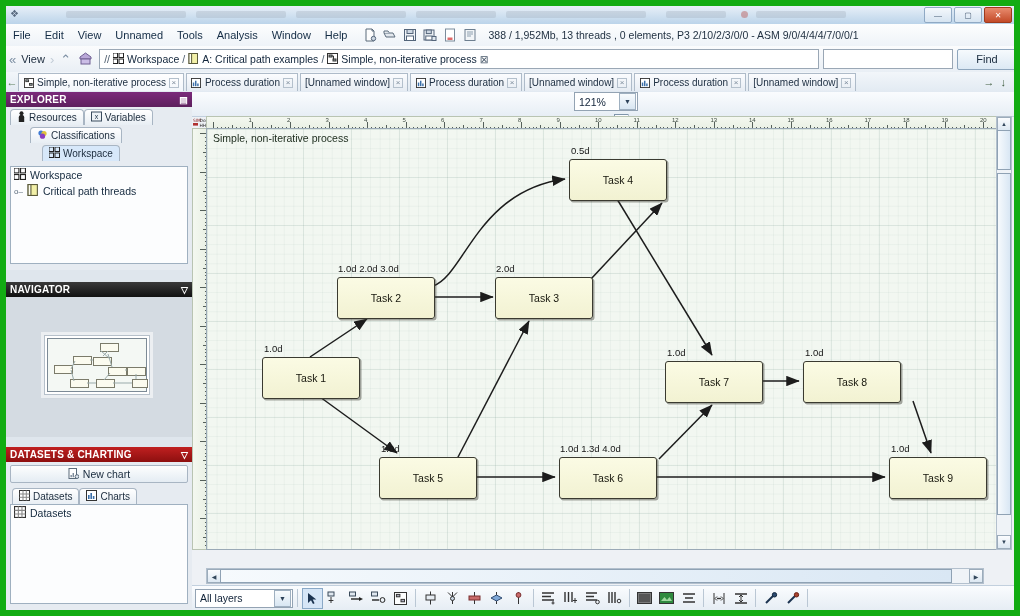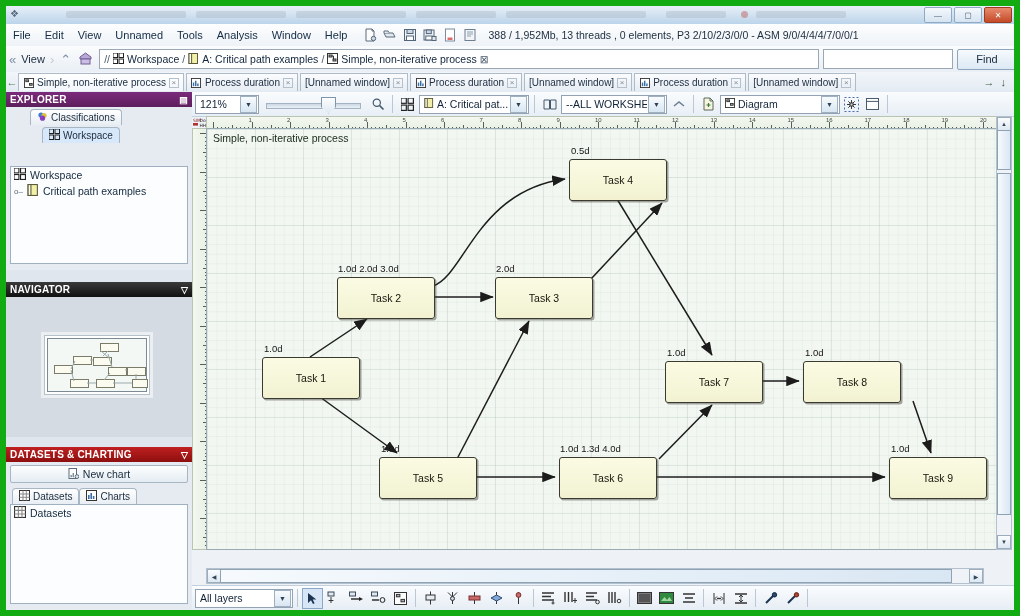--- a/index.html
+++ b/index.html
@@ -81,21 +81,21 @@
   .nt-box{position:absolute;background:#fbfbef;border:1px solid #7b7b6a;}
 
   .datasets{position:absolute;left:0;top:355px;width:186px;height:163px;background:#e6ebf1;}
   .newchart{margin:3px 4px;height:16px;border:1px solid #a8b5c3;border-radius:2px;
     background:linear-gradient(#fdfefe,#e4ecf3);display:flex;align-items:center;justify-content:center;gap:4px;font-size:10.5px;color:#17293c;}
   .dslist{position:absolute;left:4px;top:57px;right:4px;bottom:6px;background:#fcfdfe;border:1px solid #9fb0c0;}
 
   
   .docarea{position:absolute;left:186px;top:86px;width:822px;height:518px;background:#eef1f5;}
   .doctoolbar{position:absolute;left:0;top:0;width:822px;height:24px;
-    background:linear-gradient(#fafcfe,#e7eef5);border-bottom:1px solid #c2d0de;display:flex;align-items:center;padding:0 3px;gap:2px;}
+    background:linear-gradient(#fafcfe,#e7eef5);border-bottom:1px solid #c2d0de;display:flex;align-items:center;padding:0 3px;gap:2px;flex-direction:column;}
   .combo{height:17px;border:1px solid #93a3b3;background:#fff;display:flex;align-items:center;font-size:10.5px;color:#102238;}
   .combo .cval{padding:0 4px;flex:1;white-space:nowrap;overflow:hidden;display:flex;align-items:center;gap:3px;}
   .combo .carrow{width:15px;height:15px;margin:0 1px;border:1px solid #9fb0c0;
     background:linear-gradient(#f8fbfd,#d8e6f2);display:flex;align-items:center;justify-content:center;font-size:7px;color:#2c4158;}
   .slider{width:95px;height:17px;display:flex;align-items:center;position:relative;margin:0 5px;}
   .slider .track{position:absolute;left:0;right:0;top:7px;height:4px;background:linear-gradient(#ccd8e4,#eaf1f7);border:1px solid #a4b3c2;}
   .slider .thumb{position:absolute;left:55px;top:1px;width:13px;height:15px;
     background:linear-gradient(#fcfdfe,#dfe9f3);border:1px solid #7f95aa;
     clip-path:polygon(0 0,100% 0,100% 62%,50% 100%,0 62%);}
   .tbsep{width:1px;height:18px;background:#bac7d4;margin:0 3px;}
@@ -336,20 +336,40 @@
 
   <div class="leftcol">
 
     <div class="explorer">
       <div class="panelhdr purple">
         <span>EXPLORER</span>
         <span class="hdr-ico">▤</span>
       </div>
 
 
+      <div class="tabrow" style="padding-left:4px">
+        <div class="ptab">
+          <span>
+            <svg width="9" height="11" viewBox="0 0 9 11">
+                  <circle cx="4.5" cy="2.3" r="2" fill="#222"></circle>
+                  <path d="M1.8 11V6.2c0-1.6 1.2-2.5 2.7-2.5s2.7.9 2.7 2.5V11z" fill="#222"></path>
+                </svg>
+          </span>
+          <span>Resources</span>
+        </div>
+        <div class="ptab">
+          <span>
+            <svg width="11" height="11" viewBox="0 0 11 11">
+                  <rect x="0.5" y="1" width="10" height="9" fill="#eef2f6" stroke="#3b4c5e"></rect>
+                  <text x="5.5" y="8" font-size="7" text-anchor="middle" fill="#22364a">x</text>
+                </svg>
+          </span>
+          <span>Variables</span>
+        </div>
+      </div>
 
       <div class="tabrow" style="padding-left:24px">
         <div class="ptab">
           <span>
             <svg width="11" height="11" viewBox="0 0 11 11">
                   <circle cx="4" cy="4" r="2.6" fill="#3f7bd4"></circle>
                   <circle cx="7" cy="4.6" r="2.6" fill="#e0c23a"></circle>
                   <circle cx="5.5" cy="7.2" r="2.6" fill="#8a3fc0"></circle>
                 </svg>
           </span>
@@ -384,21 +404,21 @@
           <span>Workspace</span>
         </div>
         <div class="tnode">
           <span class="thandle">o–</span>
           <span>
             <svg width="12" height="12" viewBox="0 0 11 11">
                   <rect x="1" y="0.5" width="8.5" height="10" fill="#f2f0a8" stroke="#5a5a3a"></rect>
                   <rect x="1" y="0.5" width="2.6" height="10" fill="#fdfdf0" stroke="#5a5a3a"></rect>
                 </svg>
           </span>
-          <span>Critical path examples</span>
+          <span>Critical path threads</span>
         </div>
       </div>
     </div>
 
     <div class="navigator">
       <div class="panelhdr black">
         <span>NAVIGATOR</span>
         <span class="hdr-ico">▽</span>
       </div>
       <div class="navcanvas">

